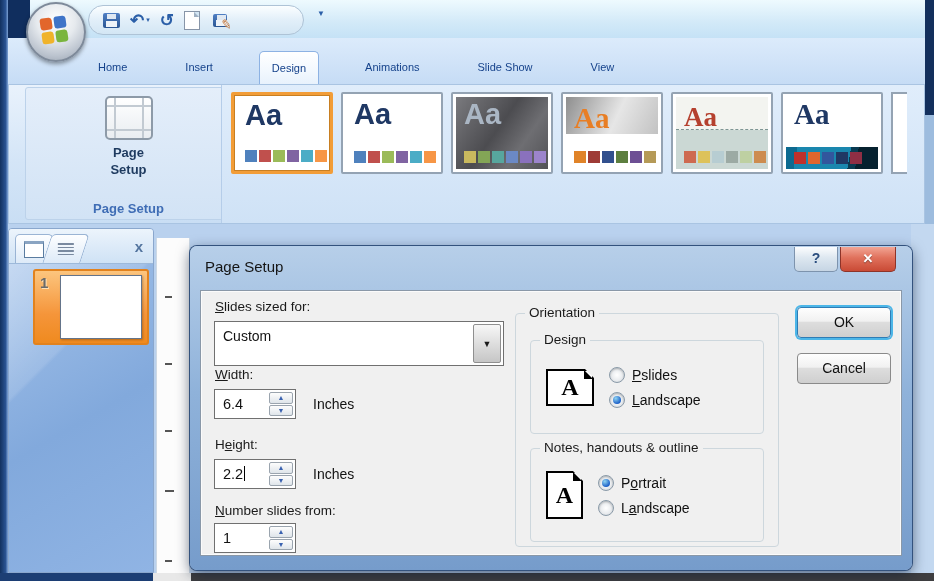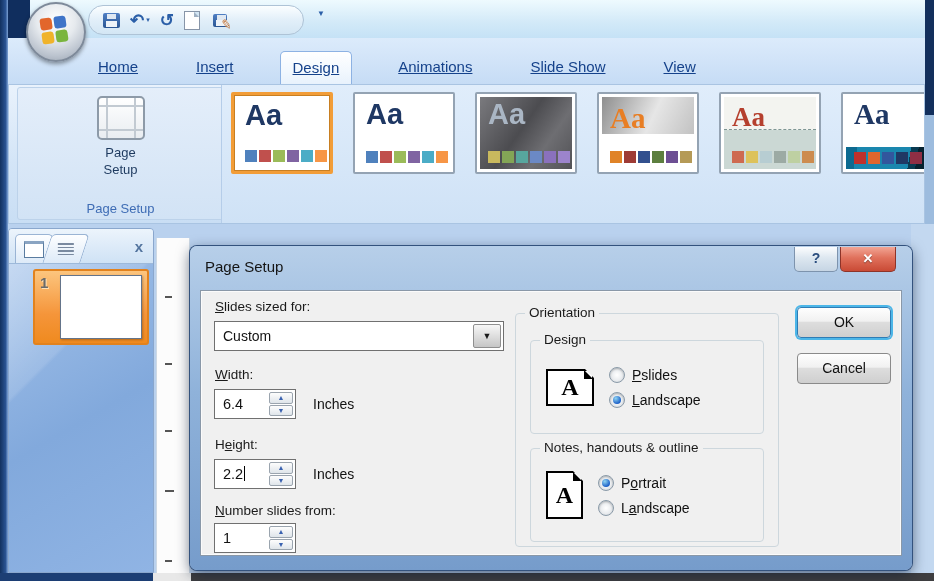--- a/index.html
+++ b/index.html
@@ -43,49 +43,49 @@
   .saveas .floppy{width:14px;height:13px;}
   .saveas .pencil{position:absolute;right:-2px;bottom:-3px;font-size:13px;color:#c06a28;transform:rotate(10deg);}
   .qat-dd{position:absolute;left:314px;top:12px;width:14px;text-align:center;z-index:4;}
   .qat-dd .bar{width:9px;height:2px;background:#2b5fa8;margin:0 auto 1px;}
   .qat-dd .arr{color:#2b5fa8;font-size:8px;line-height:4px;}
 
   
   .tabrow{position:absolute;top:38px;left:8px;right:9px;height:46px;
     background:linear-gradient(#dcebfb,#c6dcf5);}
   .tabs{position:absolute;left:78px;bottom:0;display:flex;gap:34px;height:33px;}
-  .tab{color:#15428b;font-size:15px;line-height:32px;padding:0 12px;white-space:nowrap;text-decoration:underline;}
+  .tab{color:#15428b;font-size:11px;line-height:32px;padding:0 12px;white-space:nowrap;}
   .tab.active{background:linear-gradient(#ffffff,#f2f8fe 60%,#e8f2fc);border:1px solid #8db2e3;border-bottom:none;
     border-radius:5px 5px 0 0;color:#15428b;}
 
   
   .ribbon{position:absolute;top:84px;left:8px;right:9px;height:140px;box-sizing:border-box;
     background:linear-gradient(#e9f2fc,#d4e5f7 55%,#c9def4);border:1px solid #a9c4e2;}
-  .ps-group{position:absolute;left:8px;top:2px;width:207px;height:133px;box-sizing:border-box;
-    border:1px solid #bcd2ea;border-radius:3px;background:linear-gradient(#e4eefa,#d2e3f5);}
+  .ps-group{position:absolute;left:16px;top:2px;width:207px;height:133px;box-sizing:border-box;
+    border:1px solid #bcd2ea;border-radius:3px;background:linear-gradient(#e4eefa,#d2e3f5);font-weight:bold;}
   .ps-buttons{display:flex;justify-content:space-around;align-items:flex-start;padding-top:6px;}
   .big-btn{display:flex;flex-direction:column;align-items:center;gap:5px;padding:2px 4px;border-radius:3px;}
   .big-btn .lbl{font-size:13px;color:#1e3a5f;text-align:center;line-height:1.3;}
   .pgsetup-icon{position:relative;width:44px;height:40px;background:linear-gradient(#ffffff,#e9edf1);
     border:2px solid #8d9aa8;border-radius:5px;}
   .pgsetup-icon i{position:absolute;background:#c2cad2;}
   .pgsetup-icon .v1{left:7px;top:0;bottom:0;width:2px;} .pgsetup-icon .v2{right:7px;top:0;bottom:0;width:2px;}
   .pgsetup-icon .h1{top:7px;left:0;right:0;height:2px;} .pgsetup-icon .h2{bottom:7px;left:0;right:0;height:2px;}
   .orient-icon{position:relative;width:46px;height:42px;}
   .orient-icon .pg{position:absolute;background:#fff;border:2px solid #7e8ca0;border-radius:1px;}
   .orient-icon .p1{left:2px;top:0;width:20px;height:28px;}
   .orient-icon .p2{right:0;bottom:0;width:26px;height:20px;}
   .orient-icon .ln{position:absolute;height:1.5px;background:#9aa8b8;}
   .dd-small{font-size:8px;color:#1e3a5f;vertical-align:2px;}
   .group-label{position:absolute;bottom:3px;width:100%;text-align:center;font-size:13px;color:#3f6db5;}
 
   
   .gallery{position:absolute;left:212px;top:0;right:0;bottom:0;border-left:1px solid #b5cde9;
     background:linear-gradient(#e0edfb,#cfe2f6);}
-  .theme-row{display:flex;gap:20px;padding:7px 0 0 9px;overflow:hidden;}
+  .theme-row{display:flex;gap:8px;padding:7px 0 0 9px;overflow:hidden;}
   .theme{flex:0 0 102px;height:82px;background:#fff;border:2px solid #94a3b3;border-radius:2px;
     box-sizing:border-box;padding:3px;position:relative;}
   .theme.selected{border:3px solid #f29d38;box-shadow:0 0 0 1px #c87f22 inset;}
   .theme-inner{position:relative;width:100%;height:100%;overflow:hidden;background:#fff;}
   .aa{position:absolute;top:2px;left:8px;font-size:29px;font-weight:bold;line-height:1.1;}
   .aa.serif{font-family:"Liberation Serif",serif;}
   .swatches{position:absolute;bottom:6px;left:8px;display:flex;gap:2px;}
   .sw{width:12px;height:12px;display:block;}
   .k-dark .theme-inner{background:linear-gradient(125deg,#7a7a7e,#4c4c50 45%,#6e6e72 70%,#525256);}
   .k-split .half-top{position:absolute;top:0;left:0;right:0;height:52%;
@@ -133,21 +133,21 @@
   .dlg-title{position:absolute;left:15px;top:12px;font-size:15px;color:#151515;}
   .dlg-btn{position:absolute;top:1px;height:25px;border:1px solid #7d93ad;border-top:none;
     border-radius:0 0 5px 5px;text-align:center;line-height:23px;font-weight:bold;box-sizing:border-box;}
   .dlg-help{left:604px;width:44px;background:linear-gradient(#fcfdfe,#dde7f0 45%,#c6d5e4);color:#2a4d7e;font-size:14px;}
   .dlg-close{left:650px;width:56px;background:linear-gradient(#f2a594,#e0715c 45%,#c94a35);
     border-color:#8e3328;color:#fff;font-size:13px;text-shadow:0 1px 1px rgba(0,0,0,.4);}
   .dlg-body{position:absolute;left:10px;top:44px;width:700px;height:264px;background:#f0f0f0;
     border:1px solid #8a98a8;box-shadow:inset 0 0 0 1px #fbfbfb;box-sizing:content-box;}
   .flabel{position:absolute;font-size:13.5px;color:#1a1a1a;}
   .ac{text-decoration:underline;}
-  .combo{position:absolute;left:13px;top:30px;width:290px;height:30px;background:#fff;border:1px solid #707070;box-sizing:border-box;}
+  .combo{position:absolute;left:13px;top:30px;width:290px;height:45px;background:#fff;border:1px solid #707070;box-sizing:border-box;}
   .combo .val{position:absolute;left:8px;top:0;line-height:28px;font-size:14px;color:#111;}
   .combo-btn{position:absolute;right:2px;top:2px;bottom:2px;width:26px;border:1px solid #8f8f8f;border-radius:2px;
     background:linear-gradient(#f7f7f7,#dedede 50%,#c6c6c6);display:flex;align-items:center;justify-content:center;
     font-size:9px;color:#1a1a1a;}
   .spin{position:absolute;width:82px;height:30px;background:#fff;border:1px solid #707070;box-sizing:border-box;}
   .spin .val{position:absolute;left:8px;line-height:28px;font-size:14.5px;color:#111;}
   .caret{display:inline-block;width:1px;height:15px;background:#000;vertical-align:-2px;margin-left:1px;}
   .spin-btns{position:absolute;right:2px;top:2px;bottom:2px;width:24px;display:flex;flex-direction:column;gap:1px;}
   .spin-btns span{flex:1;border:1px solid #9aa4ae;border-radius:2px;background:linear-gradient(#fdfdfd,#dfe5ea);
     font-size:7px;color:#3a62b0;display:flex;align-items:center;justify-content:center;line-height:1;}

